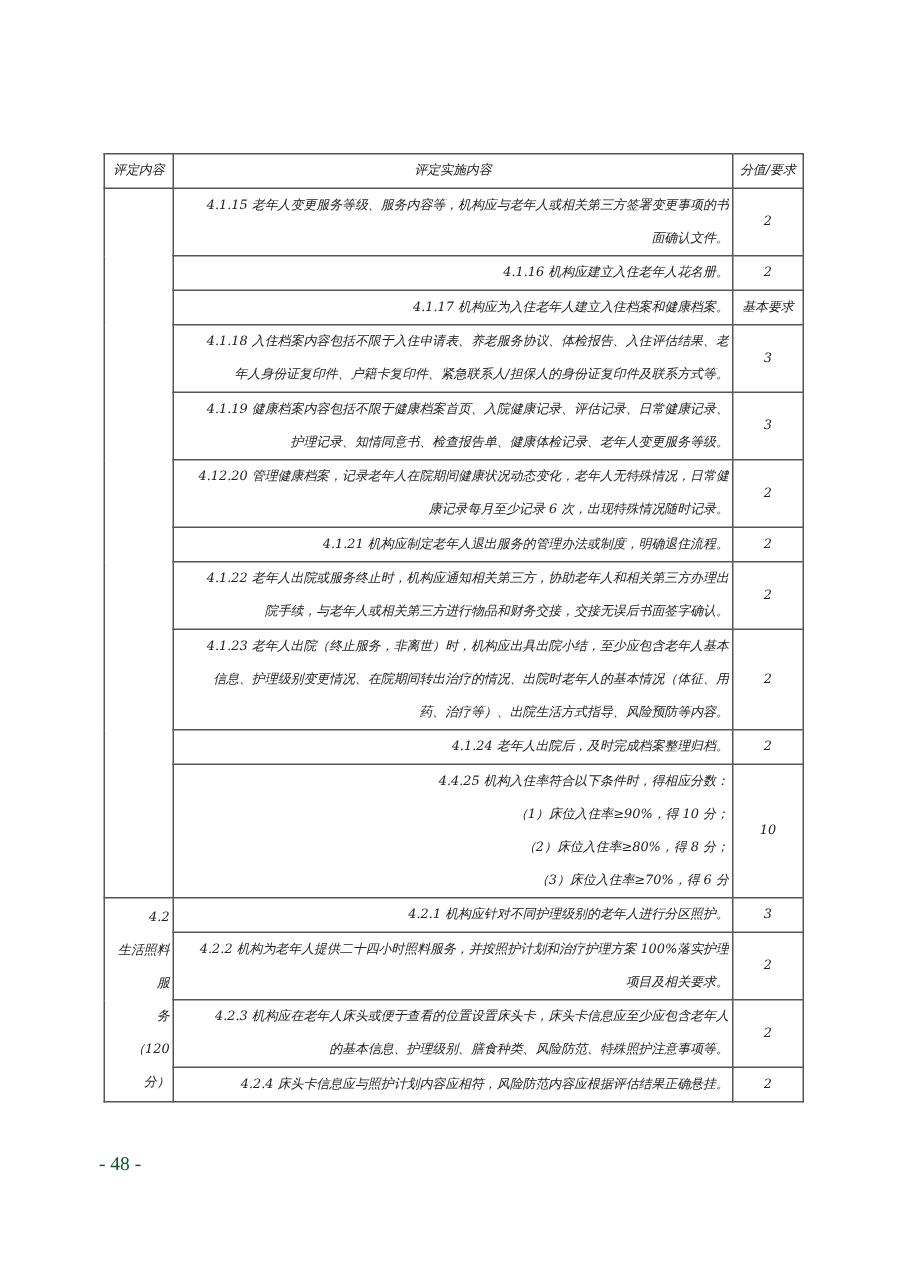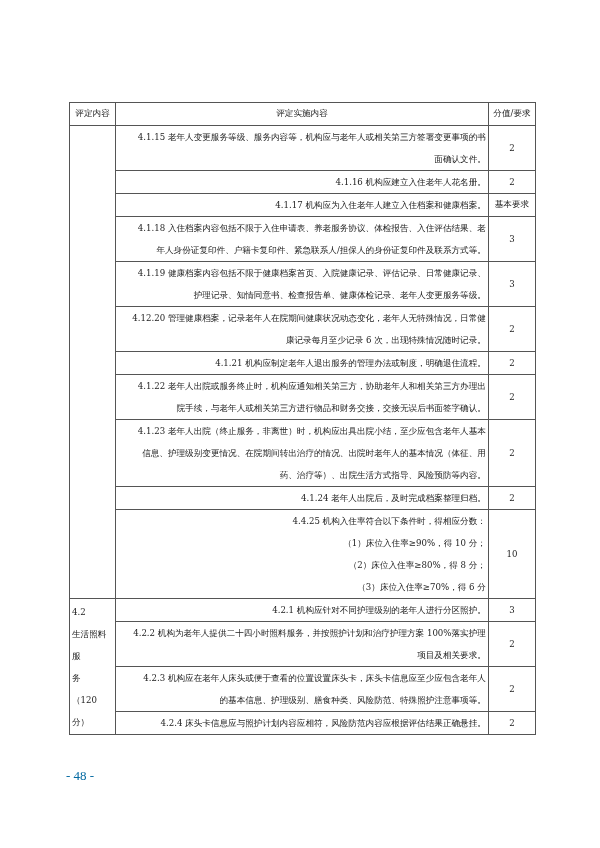--- a/index.html
+++ b/index.html
@@ -4,36 +4,37 @@
 <style>
   html, body { margin: 0; padding: 0; }
   body {
     width: 600px; height: 848px; background: #ffffff; position: relative; overflow: hidden;
     font-family: "DejaVu Serif", "Liberation Serif", serif; color: #222;
   }
   .page-table {
     position: absolute; left: 69px; top: 102px; width: 467px;
     border-collapse: collapse; table-layout: fixed;
     font-size: 8.6px;
+    font-style: italic;
   }
   .page-table td, .page-table th {
     border: 1px solid #555; padding: 0 2px; vertical-align: middle;
     font-weight: normal;
   }
   .page-table th { height: 22px; text-align: center; }
   .col-cat { width: 45px; }
   .col-content { width: 364px; }
   .col-score { width: 46px; }
   .content-cell { text-align: right; line-height: 22px; }
   .score-cell { text-align: center; }
-  .cat-cell { text-align: left; line-height: 22px; }
+  .cat-cell { text-align: right; line-height: 22px; }
   .content-cell .line { display: block; white-space: nowrap; overflow: hidden; }
   .page-number {
     position: absolute; left: 66px; top: 768px; font-size: 13px;
-    font-family: "Liberation Serif", "DejaVu Serif", serif; color: #0369a1;
+    font-family: "Liberation Serif", "DejaVu Serif", serif; color: #14532d;
   }
 </style>
 </head>
 <body>
 
 <table class="page-table">
   <colgroup>
     <col class="col-cat">
       <col class="col-content">
       <col class="col-score">

